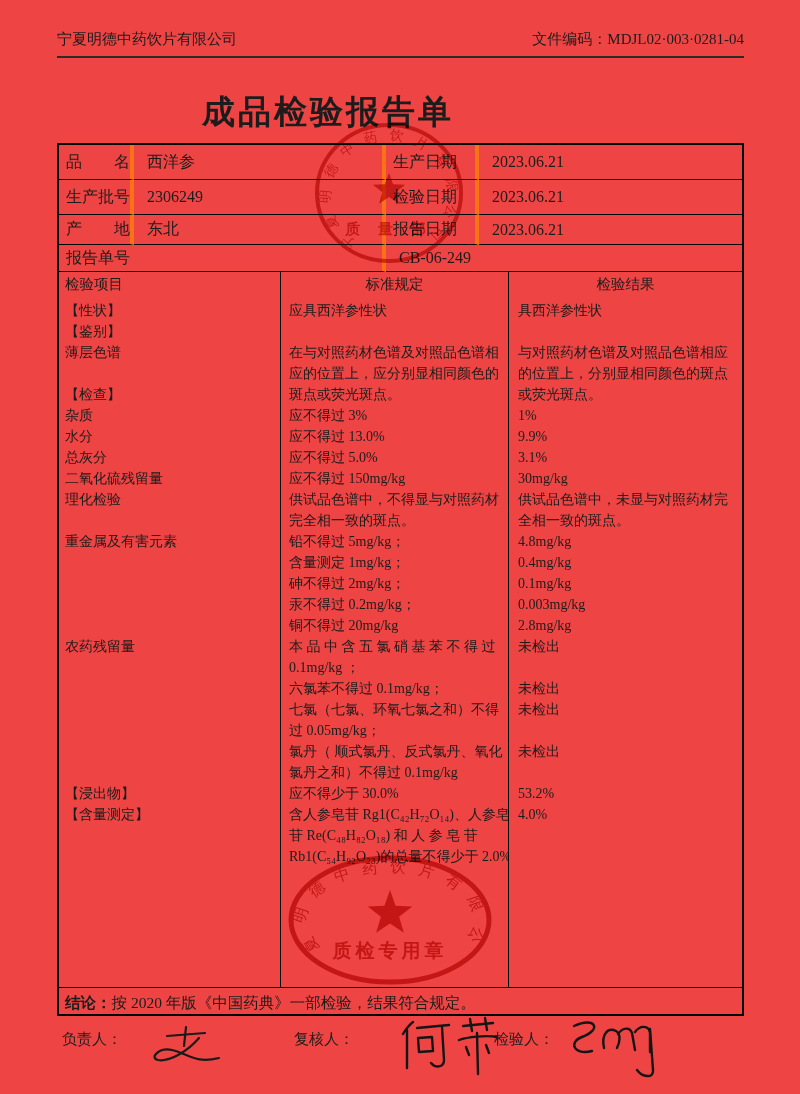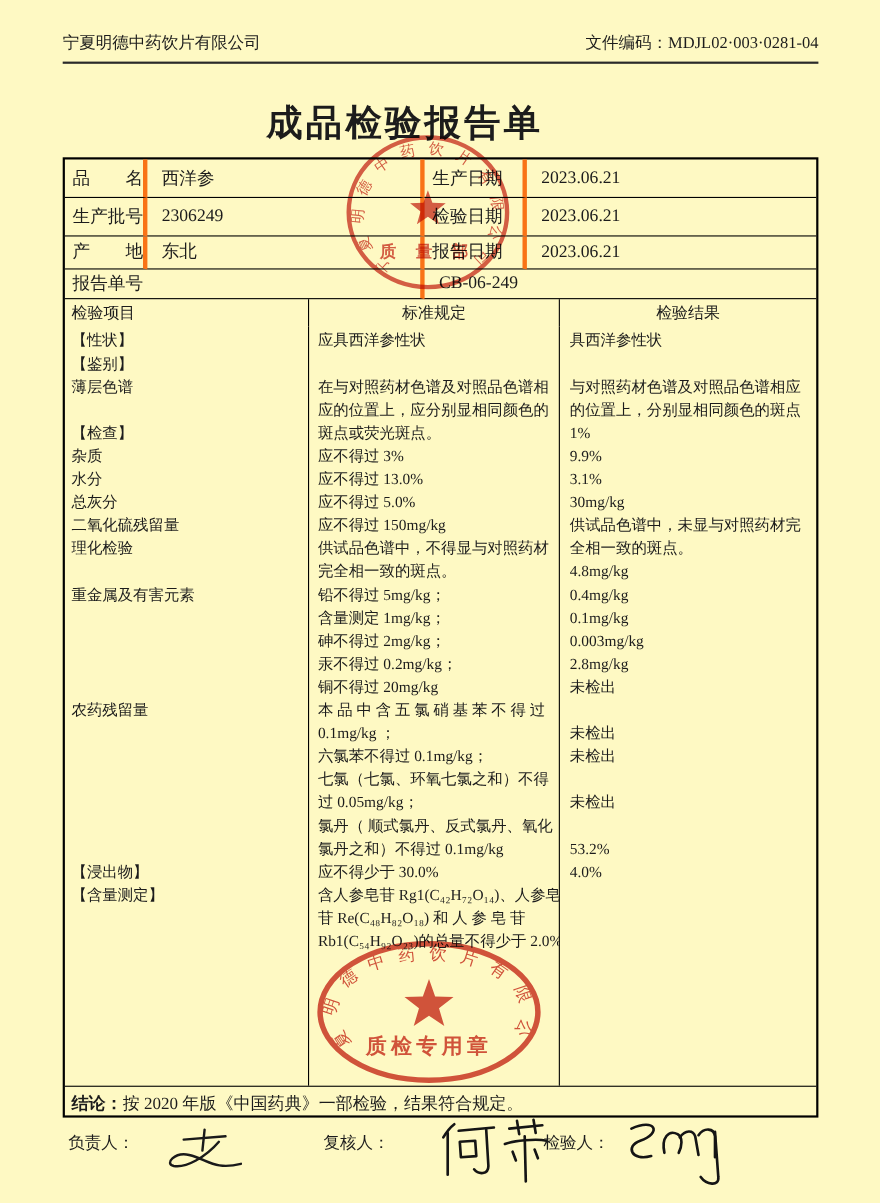--- a/index.html
+++ b/index.html
@@ -1,31 +1,31 @@
 <!DOCTYPE html>
 <html><head>
 <meta charset="utf-8">
 <style>
   * { margin:0; padding:0; box-sizing:border-box; }
   html,body { background:#f2f2f2; }
   .page {
-    position:relative; width:800px; height:1094px; background:#fef9c3;
+    position:relative; width:800px; height:1094px; background:#ef4444;
     font-family:"Liberation Serif","DejaVu Serif",serif; color:#1c1c1c;
     overflow:hidden; margin:0 auto;
   }
   
   .top-header {
     position:absolute; left:57px; top:30px; width:687px;
     display:flex; justify-content:space-between; align-items:flex-end;
     font-size:15px; padding-bottom:7px; border-bottom:2px solid #2a2a2a;
   }
   
   .report-title {
     position:absolute; left:0; top:90px; width:656px; text-align:center;
-    font-size:33px; font-weight:bold; letter-spacing:3px;margin-left:40px;
+    font-size:33px; font-weight:bold; letter-spacing:3px;
   }
   
   .doc-table {
     position:absolute; left:57px; top:143px; width:687px;
     border:2px solid #000; background:transparent;
   }
   .grid-row { display:grid; }
   .info-row { grid-template-columns:75px 252px 93px 1fr; height:35px; }
   .info-row.r3 { height:30px; }
   .report-row { grid-template-columns:327px 1fr; height:27px; }
@@ -175,20 +175,21 @@
           <div class="ln">应不得少于 30.0%</div>
           <div class="ln">含人参皂苷 Rg1(C₄₂H₇₂O₁₄)、人参皂</div>
           <div class="ln">苷 Re(C₄₈H₈₂O₁₈) 和 人 参 皂 苷</div>
           <div class="ln">Rb1(C₅₄H₉₂O₂₃)的总量不得少于 2.0%</div>
         </div>
       <div class="col-lines c3">
           <div class="ln">具西洋参性状</div>
           <div class="ln">&nbsp;</div>
           <div class="ln">与对照药材色谱及对照品色谱相应</div>
           <div class="ln">的位置上，分别显相同颜色的斑点</div>
+          <div class="ln">或荧光斑点。</div>
           <div class="ln">1%</div>
           <div class="ln">9.9%</div>
           <div class="ln">3.1%</div>
           <div class="ln">30mg/kg</div>
           <div class="ln">供试品色谱中，未显与对照药材完</div>
           <div class="ln">全相一致的斑点。</div>
           <div class="ln">4.8mg/kg</div>
           <div class="ln">0.4mg/kg</div>
           <div class="ln">0.1mg/kg</div>
           <div class="ln">0.003mg/kg</div>

